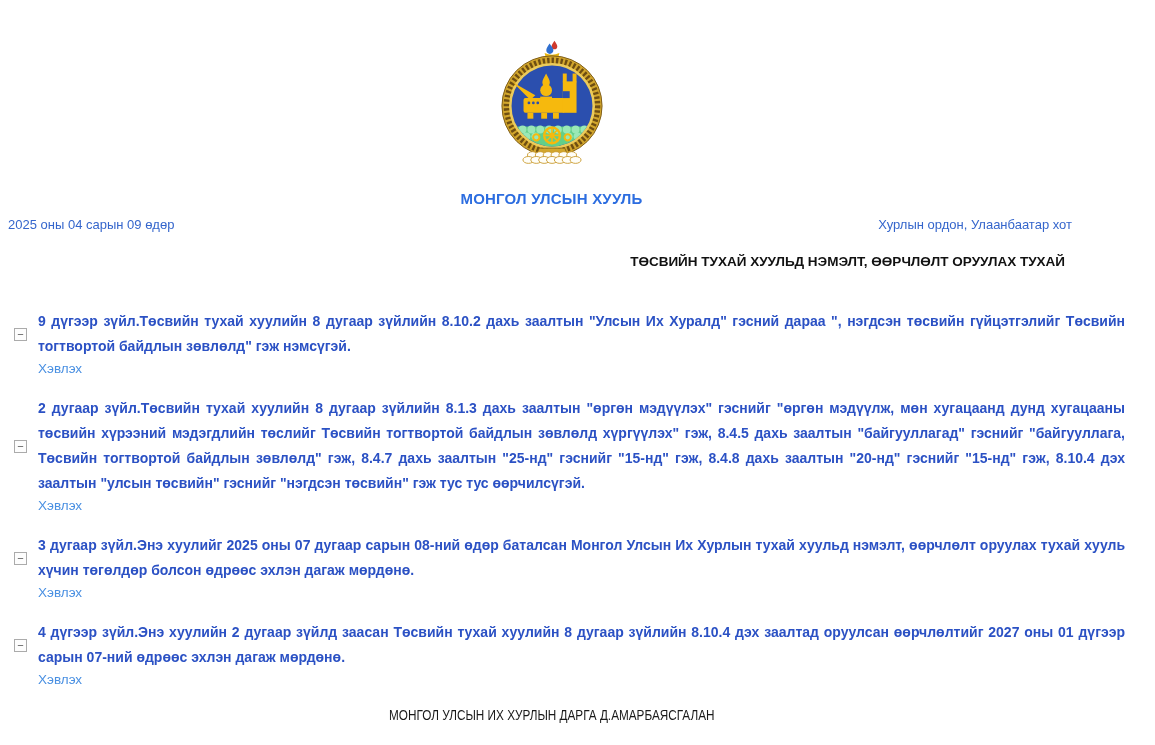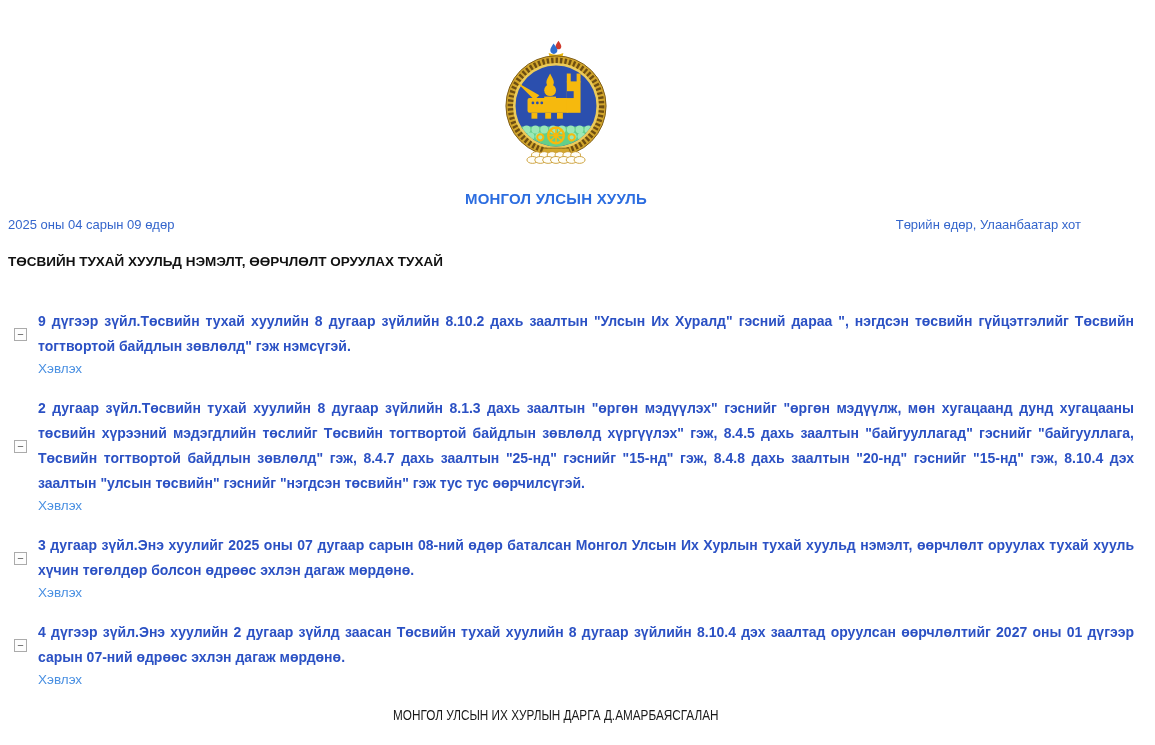--- a/index.html
+++ b/index.html
@@ -1,37 +1,37 @@
 <!DOCTYPE html>
 <html><head>
 <meta charset="utf-8">
 <style>
   html, body { margin: 0; padding: 0; }
   body {
     width: 1155px; height: 745px; overflow: hidden;
     background: #ffffff;
     font-family: "Liberation Sans", "DejaVu Sans", sans-serif;
   }
-  .page { padding: 0 21px 0 8px; }
+  .page { padding: 0 30px 0 8px; }
 
   
   .header-center { margin-right: 30px; text-align: center; }
   .emblem-wrap { padding-top: 40px; line-height: 0; }
   .emblem { width: 108px; height: 124px; }
   .law-header {
     margin-top: 26px; font-size: 15px; font-weight: bold;
     color: #2c6de0; letter-spacing: 0.2px;
   }
   .meta-row {
     display: flex; justify-content: space-between;
     margin-top: 10px; padding-right: 53px;
     font-size: 13px; color: #3566cc;
   }
   .doc-title {
-    text-align: left; margin: 22px 30px 0 0;
+    text-align: right; margin: 22px 30px 0 0;
     font-size: 13.5px; font-weight: bold; color: #111111;
   }
 
   
   .articles { margin-top: 40px; }
   .article { margin-bottom: 20px; }
   .article-main { display: flex; }
   .icon-cell { flex: 0 0 30px; width: 30px; display: flex; align-items: center; }
   .collapse-box {
     width: 13px; height: 13px; margin-left: 6px; padding: 0;
@@ -137,21 +137,21 @@
             <ellipse cx="71" cy="122" rx="5.6" ry="3.5"></ellipse>
             <ellipse cx="79" cy="122" rx="5.6" ry="3.5"></ellipse>
         </g>
       </svg>
     </div>
     <div class="law-header">МОНГОЛ УЛСЫН ХУУЛЬ</div>
   </div>
 
   <div class="meta-row">
     <span class="meta-date">2025 оны 04 сарын 09 өдөр</span>
-    <span class="meta-location">Төрийн өдөр, Улаанбаатар хот</span>
+    <span class="meta-location">Хурлын ордон, Улаанбаатар хот</span>
   </div>
 
   <div class="header-center">
     <div class="doc-title">ТӨСВИЙН ТУХАЙ ХУУЛЬД НЭМЭЛТ, ӨӨРЧЛӨЛТ ОРУУЛАХ ТУХАЙ</div>
   </div>
 
   <div class="articles">
 
     <div class="article">
       <div class="article-main">

